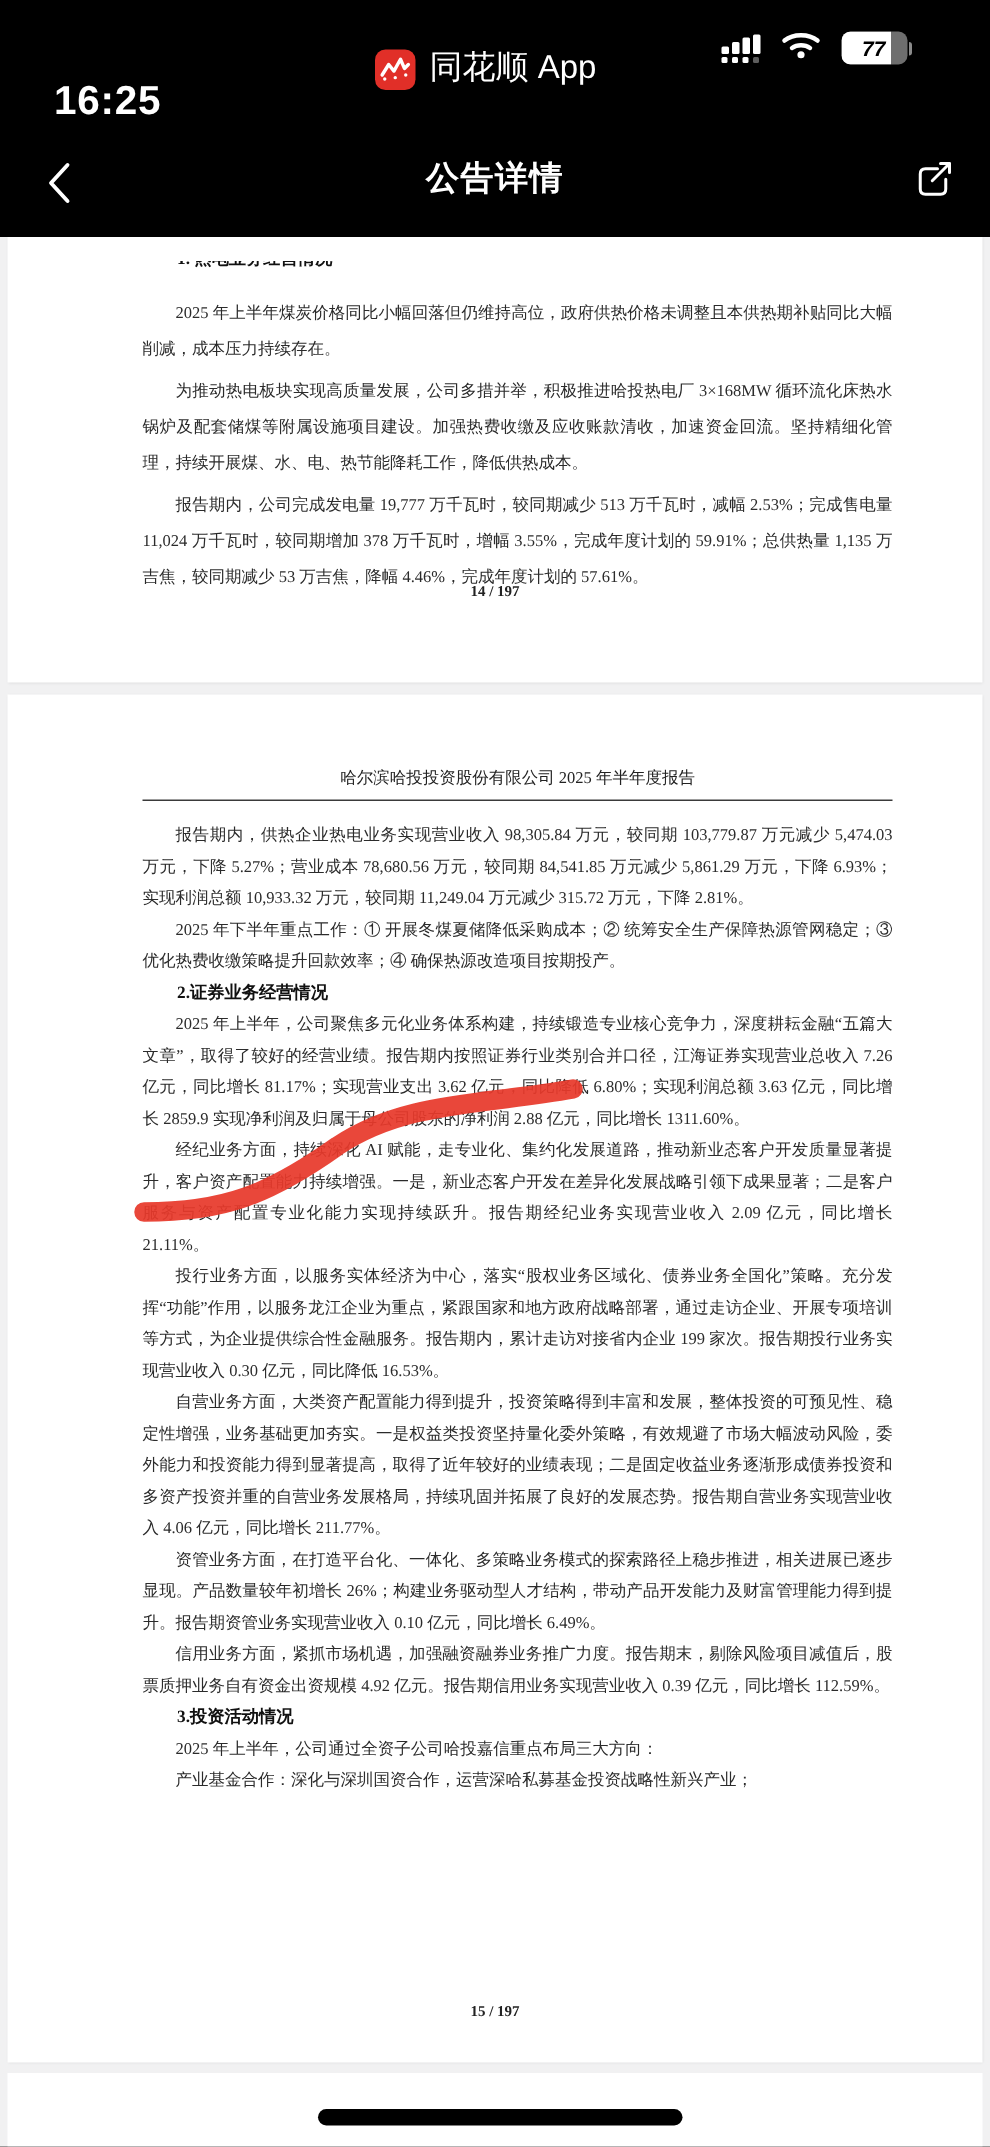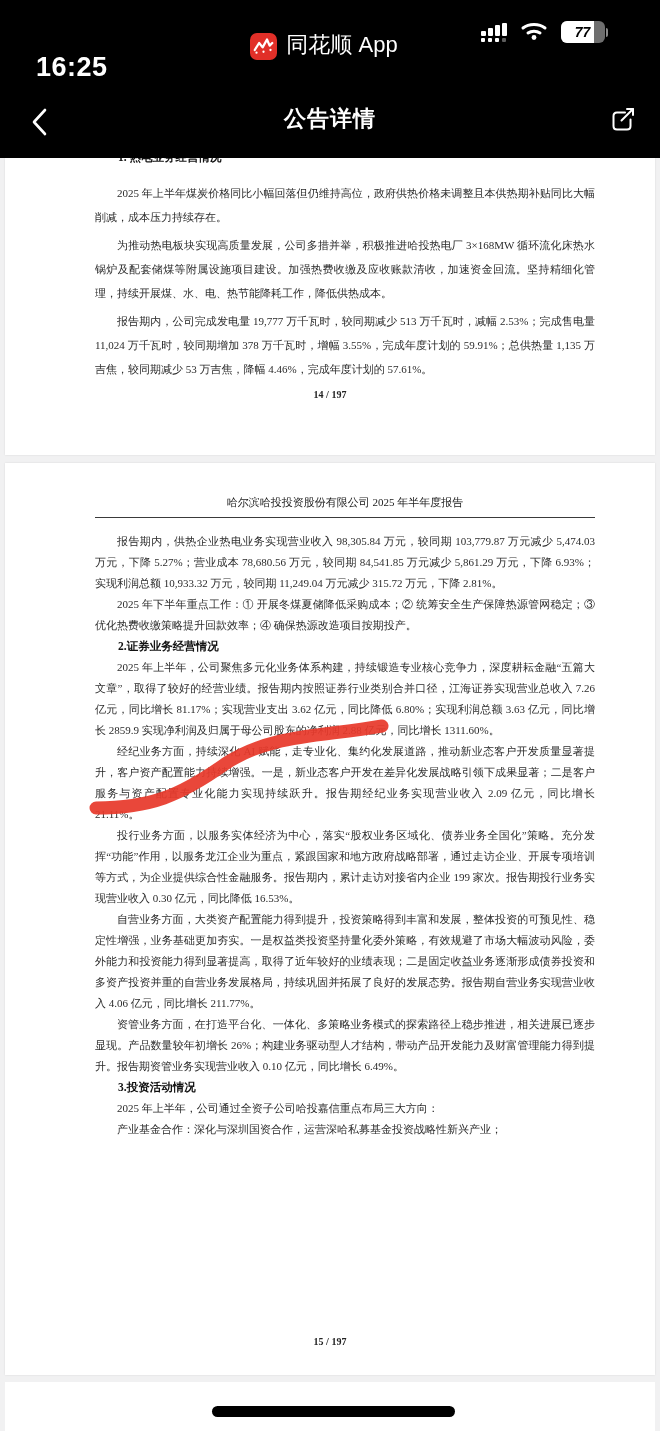--- a/index.html
+++ b/index.html
@@ -31,21 +31,21 @@
   .nav-bar{position:absolute;left:0;top:90px;width:660px;height:68px;background:#000;}
   .back-button{position:absolute;left:18px;top:12px;width:44px;height:44px;display:flex;align-items:center;justify-content:center;}
   .nav-title{position:absolute;left:0;right:0;top:14px;text-align:center;color:#fff;font-size:22px;font-weight:600;letter-spacing:1px;}
   .share-button{position:absolute;right:16px;top:10px;width:44px;height:44px;display:flex;align-items:center;justify-content:center;}
   
   .doc-area{position:absolute;left:0;top:158px;width:660px;height:1273px;background:#f1f1f2;}
   .page{position:absolute;left:5px;width:650px;background:#fff;box-shadow:0 0 2px rgba(0,0,0,.10);}
   .page-14{top:0;height:297px;overflow:hidden;}
   .page-15{top:305px;height:912px;overflow:hidden;}
   .bottom-strip{position:absolute;left:5px;top:1224px;width:650px;height:49px;background:#fff;}
-  .content{padding:0 60px 0 90px;}
+  .content{padding:16px 60px 0 90px;}
   .para{font-family:"Liberation Serif","DejaVu Serif",serif;color:#2b2b2b;font-size:11px;
     line-height:21px;text-align:justify;text-indent:2em;margin:0;}
   .page-14 .para{line-height:24px;margin-bottom:4px;}
   .doc-heading{font-family:"Liberation Serif","DejaVu Serif",serif;color:#111;font-weight:700;
     font-size:11.5px;line-height:21px;text-indent:2em;margin:0;}
   .clip-box{height:9px;overflow:hidden;margin-top:0;}
   .clip-box .doc-heading{margin-top:-11px;line-height:20px;}
   .p14-body{margin-top:14px;}
   .page-label{position:absolute;left:0;right:0;text-align:center;
     font-family:"Liberation Serif","DejaVu Serif",serif;font-weight:700;font-size:10px;color:#222;}
@@ -152,20 +152,21 @@
       <hr class="report-rule">
       <div class="p15-body">
         <p class="para">报告期内，供热企业热电业务实现营业收入 98,305.84 万元，较同期 103,779.87 万元减少 5,474.03 万元，下降 5.27%；营业成本 78,680.56 万元，较同期 84,541.85 万元减少 5,861.29 万元，下降 6.93%；实现利润总额 10,933.32 万元，较同期 11,249.04 万元减少 315.72 万元，下降 2.81%。</p>
         <p class="para">2025 年下半年重点工作：① 开展冬煤夏储降低采购成本；② 统筹安全生产保障热源管网稳定；③ 优化热费收缴策略提升回款效率；④ 确保热源改造项目按期投产。</p>
         <p class="doc-heading">2.证券业务经营情况</p>
         <p class="para">2025 年上半年，公司聚焦多元化业务体系构建，持续锻造专业核心竞争力，深度耕耘金融“五篇大文章”，取得了较好的经营业绩。报告期内按照证券行业类别合并口径，江海证券实现营业总收入 7.26 亿元，同比增长 81.17%；实现营业支出 3.62 亿元，同比降低 6.80%；实现利润总额 3.63 亿元，同比增长 2859.9   实现净利润及归属于母公司股东的净利润 2.88 亿元，同比增长 1311.60%。</p>
         <p class="para">经纪业务方面，持续深化 AI 赋能，走专业化、集约化发展道路，推动新业态客户开发质量显著提升，客户资产配置能力持续增强。一是，新业态客户开发在差异化发展战略引领下成果显著；二是客户服务与资产配置专业化能力实现持续跃升。报告期经纪业务实现营业收入 2.09 亿元，同比增长 21.11%。</p>
         <p class="para">投行业务方面，以服务实体经济为中心，落实“股权业务区域化、债券业务全国化”策略。充分发挥“功能”作用，以服务龙江企业为重点，紧跟国家和地方政府战略部署，通过走访企业、开展专项培训等方式，为企业提供综合性金融服务。报告期内，累计走访对接省内企业 199 家次。报告期投行业务实现营业收入 0.30 亿元，同比降低 16.53%。</p>
         <p class="para">自营业务方面，大类资产配置能力得到提升，投资策略得到丰富和发展，整体投资的可预见性、稳定性增强，业务基础更加夯实。一是权益类投资坚持量化委外策略，有效规避了市场大幅波动风险，委外能力和投资能力得到显著提高，取得了近年较好的业绩表现；二是固定收益业务逐渐形成债券投资和多资产投资并重的自营业务发展格局，持续巩固并拓展了良好的发展态势。报告期自营业务实现营业收入 4.06 亿元，同比增长 211.77%。</p>
         <p class="para">资管业务方面，在打造平台化、一体化、多策略业务模式的探索路径上稳步推进，相关进展已逐步显现。产品数量较年初增长 26%；构建业务驱动型人才结构，带动产品开发能力及财富管理能力得到提升。报告期资管业务实现营业收入 0.10 亿元，同比增长 6.49%。</p>
+        <p class="para">信用业务方面，紧抓市场机遇，加强融资融券业务推广力度。报告期末，剔除风险项目减值后，股票质押业务自有资金出资规模 4.92 亿元。报告期信用业务实现营业收入 0.39 亿元，同比增长 112.59%。</p>
         <p class="doc-heading">3.投资活动情况</p>
         <p class="para">2025 年上半年，公司通过全资子公司哈投嘉信重点布局三大方向：</p>
         <p class="para">产业基金合作：深化与深圳国资合作，运营深哈私募基金投资战略性新兴产业；</p>
       </div>
     </div>
     <div class="page-label">15 / 197</div>
   </div>
 
   <div class="bottom-strip">
     <div class="redaction-bar"></div>

